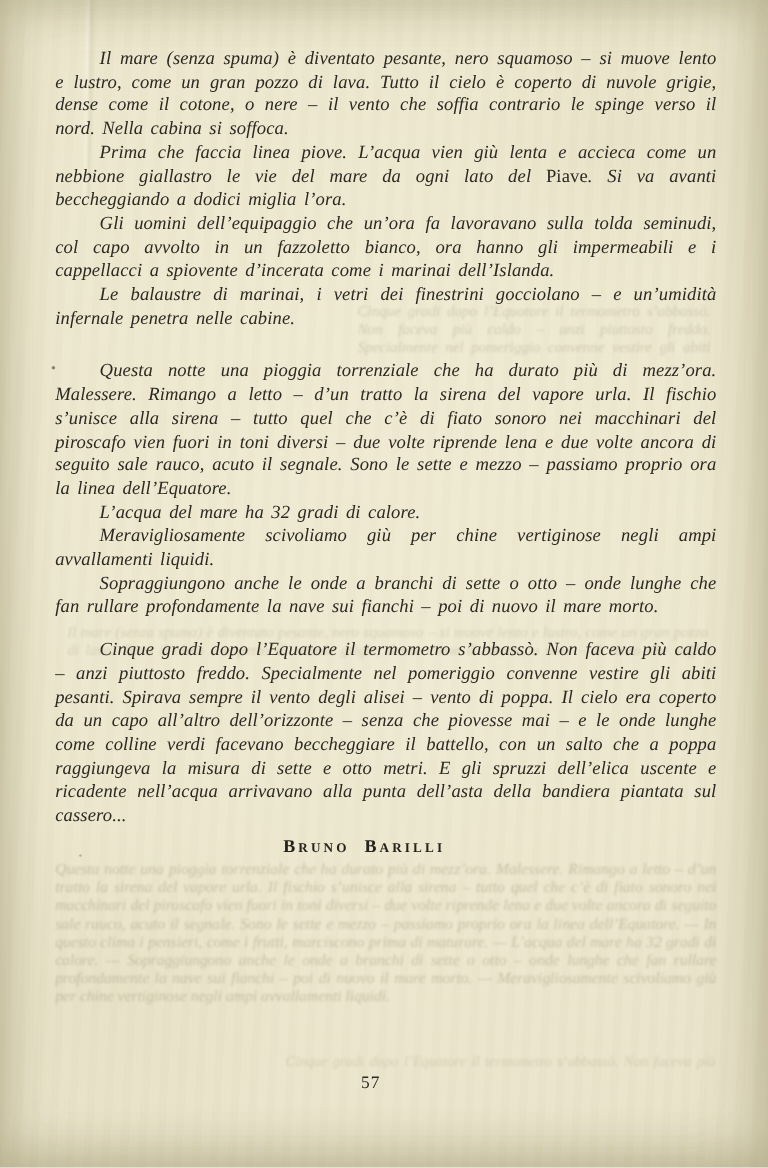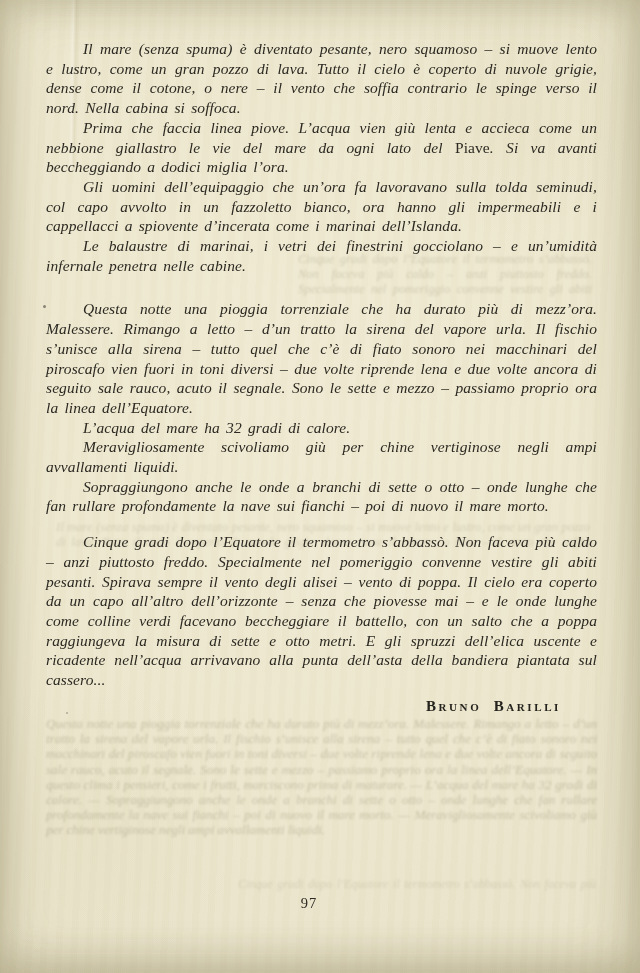--- a/index.html
+++ b/index.html
@@ -74,21 +74,21 @@
   .section p {
     margin: 0;
     text-indent: 37px;
   }
   #sections > .section:nth-child(2) { margin-top: 24px; }
   #sections > .section:nth-child(3) { margin-top: 16px; }
   .roman { font-style: normal; }
   .author-line {
     margin-top: 7px;
     padding-right: 36px;
-    text-align: right;
+    text-align: center;
     font-style: normal;
     font-variant: small-caps;
     font-weight: bold;
     font-size: 15px;
     letter-spacing: 2.6px;
     word-spacing: 6px;
     color: #25231d;
   }
   .page-number {
     position: absolute;
@@ -153,20 +153,20 @@
         <div class="section">
           <p><span>Cinque gradi dopo l’Equatore il termometro s’abbassò. Non faceva più caldo – anzi piuttosto freddo. Specialmente nel pomeriggio convenne vestire gli abiti pesanti. Spirava sempre il vento degli alisei – vento di poppa. Il cielo era coperto da un capo all’altro dell’orizzonte – senza che piovesse mai – e le onde lunghe come colline verdi facevano beccheggiare il battello, con un salto che a poppa raggiungeva la misura di sette e otto metri. E gli spruzzi dell’elica uscente e ricadente nell’acqua arrivavano alla punta dell’asta della bandiera piantata sul cassero...</span></p>
         </div>
       </div>
     <div class="author-line">
       <span>Bruno Barilli</span>
     </div>
   </main>
 
   <div class="page-number">
-    <span>97</span>
+    <span>57</span>
   </div>
 
   <div class="speck" id="speck-1"></div>
   <div class="speck" id="speck-2"></div>
 
   <div class="vignette"></div>
 </div>
 
 </body></html>

